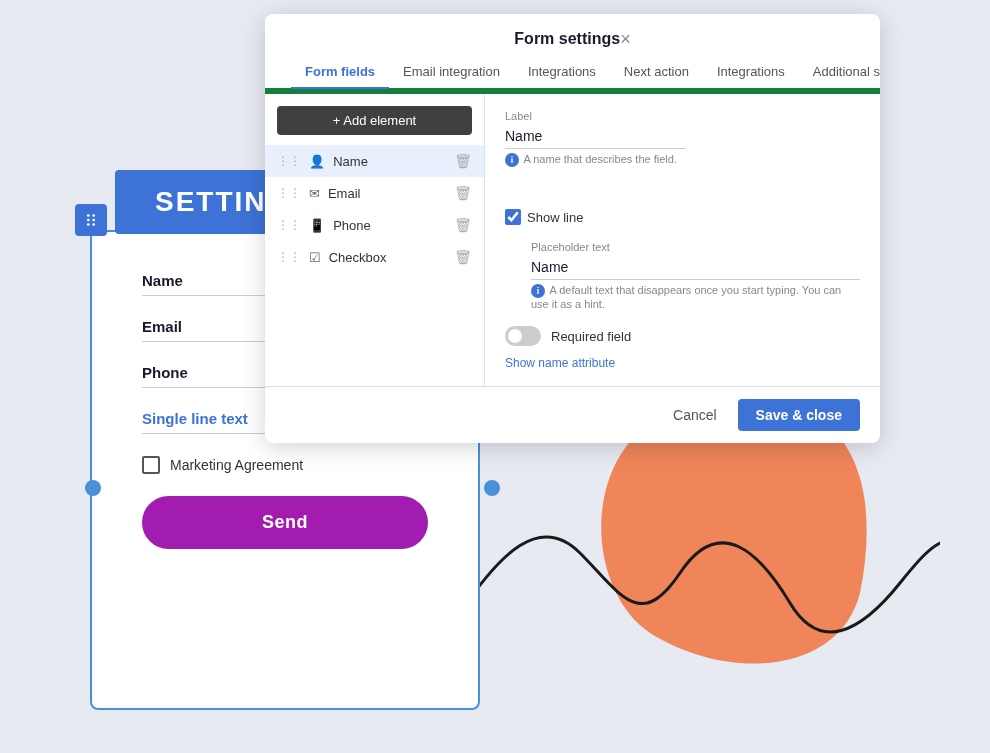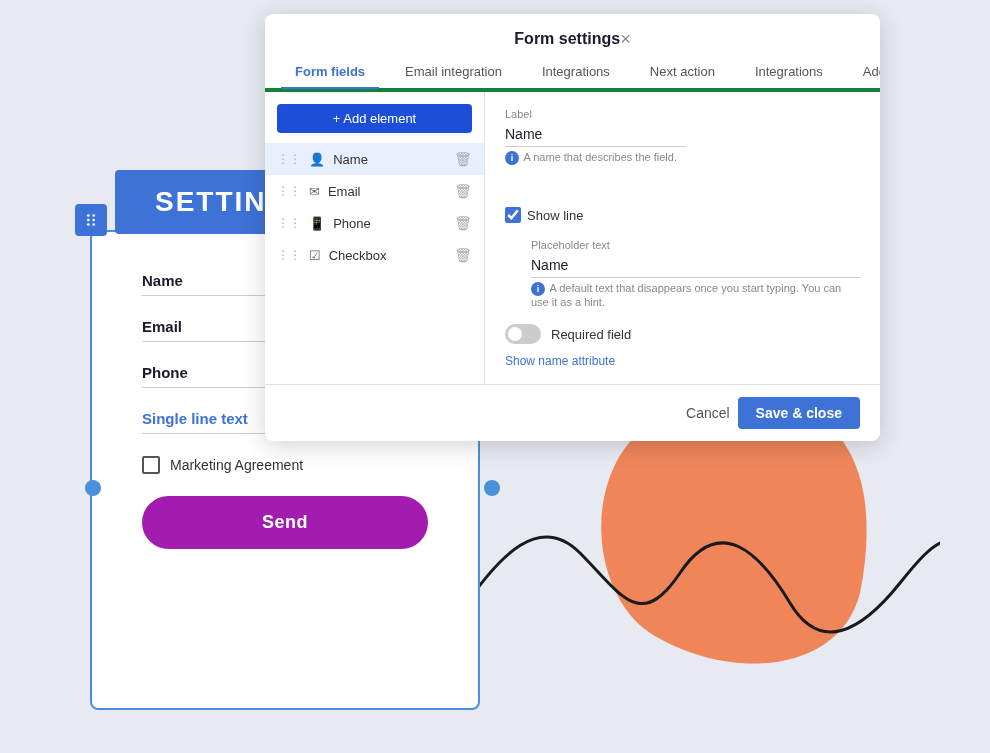--- a/index.html
+++ b/index.html
@@ -215,24 +215,24 @@
       font-size: 18px;
       color: #888;
       cursor: pointer;
       background: none;
       border: none;
       line-height: 1;
     }
 
     .dialog-tabs {
       display: flex;
-      border-bottom: 4px solid #15803d;
-      padding: 0 16px;
+      border-bottom: 6px solid #15803d;
+      padding: 0 26px;
       margin-top: 8px;
-      gap: 12px;
+      gap: 0;
     }
 
     .dialog-tab {
       padding: 8px 14px;
       font-size: 13px;
       color: #555;
       cursor: pointer;
       border-bottom: 2px solid transparent;
       margin-bottom: -1px;
       white-space: nowrap;
@@ -254,21 +254,21 @@
       width: 220px;
       border-right: 1px solid #e0e0e0;
       padding: 12px 0;
     }
 
     .add-element-btn {
       display: flex;
       align-items: center;
       justify-content: center;
       gap: 6px;
-      background: #1d4ed8;
+      background: #404040;
       color: white;
       border: none;
       border-radius: 4px;
       padding: 7px 14px;
       font-size: 13px;
       cursor: pointer;
       margin: 0 12px 10px;
       width: calc(100% - 24px);
     }
 
@@ -414,21 +414,21 @@
       cursor: pointer;
       margin-top: 10px;
       display: block;
     }
 
     
     .dialog-footer {
       display: flex;
       justify-content: flex-end;
       align-items: center;
-      gap: 8px;
+      gap: 21px;
       padding: 12px 20px;
       border-top: 1px solid #e0e0e0;
     }
 
     .cancel-btn {
       background: none;
       border: none;
       font-size: 14px;
       color: #555;
       cursor: pointer;

